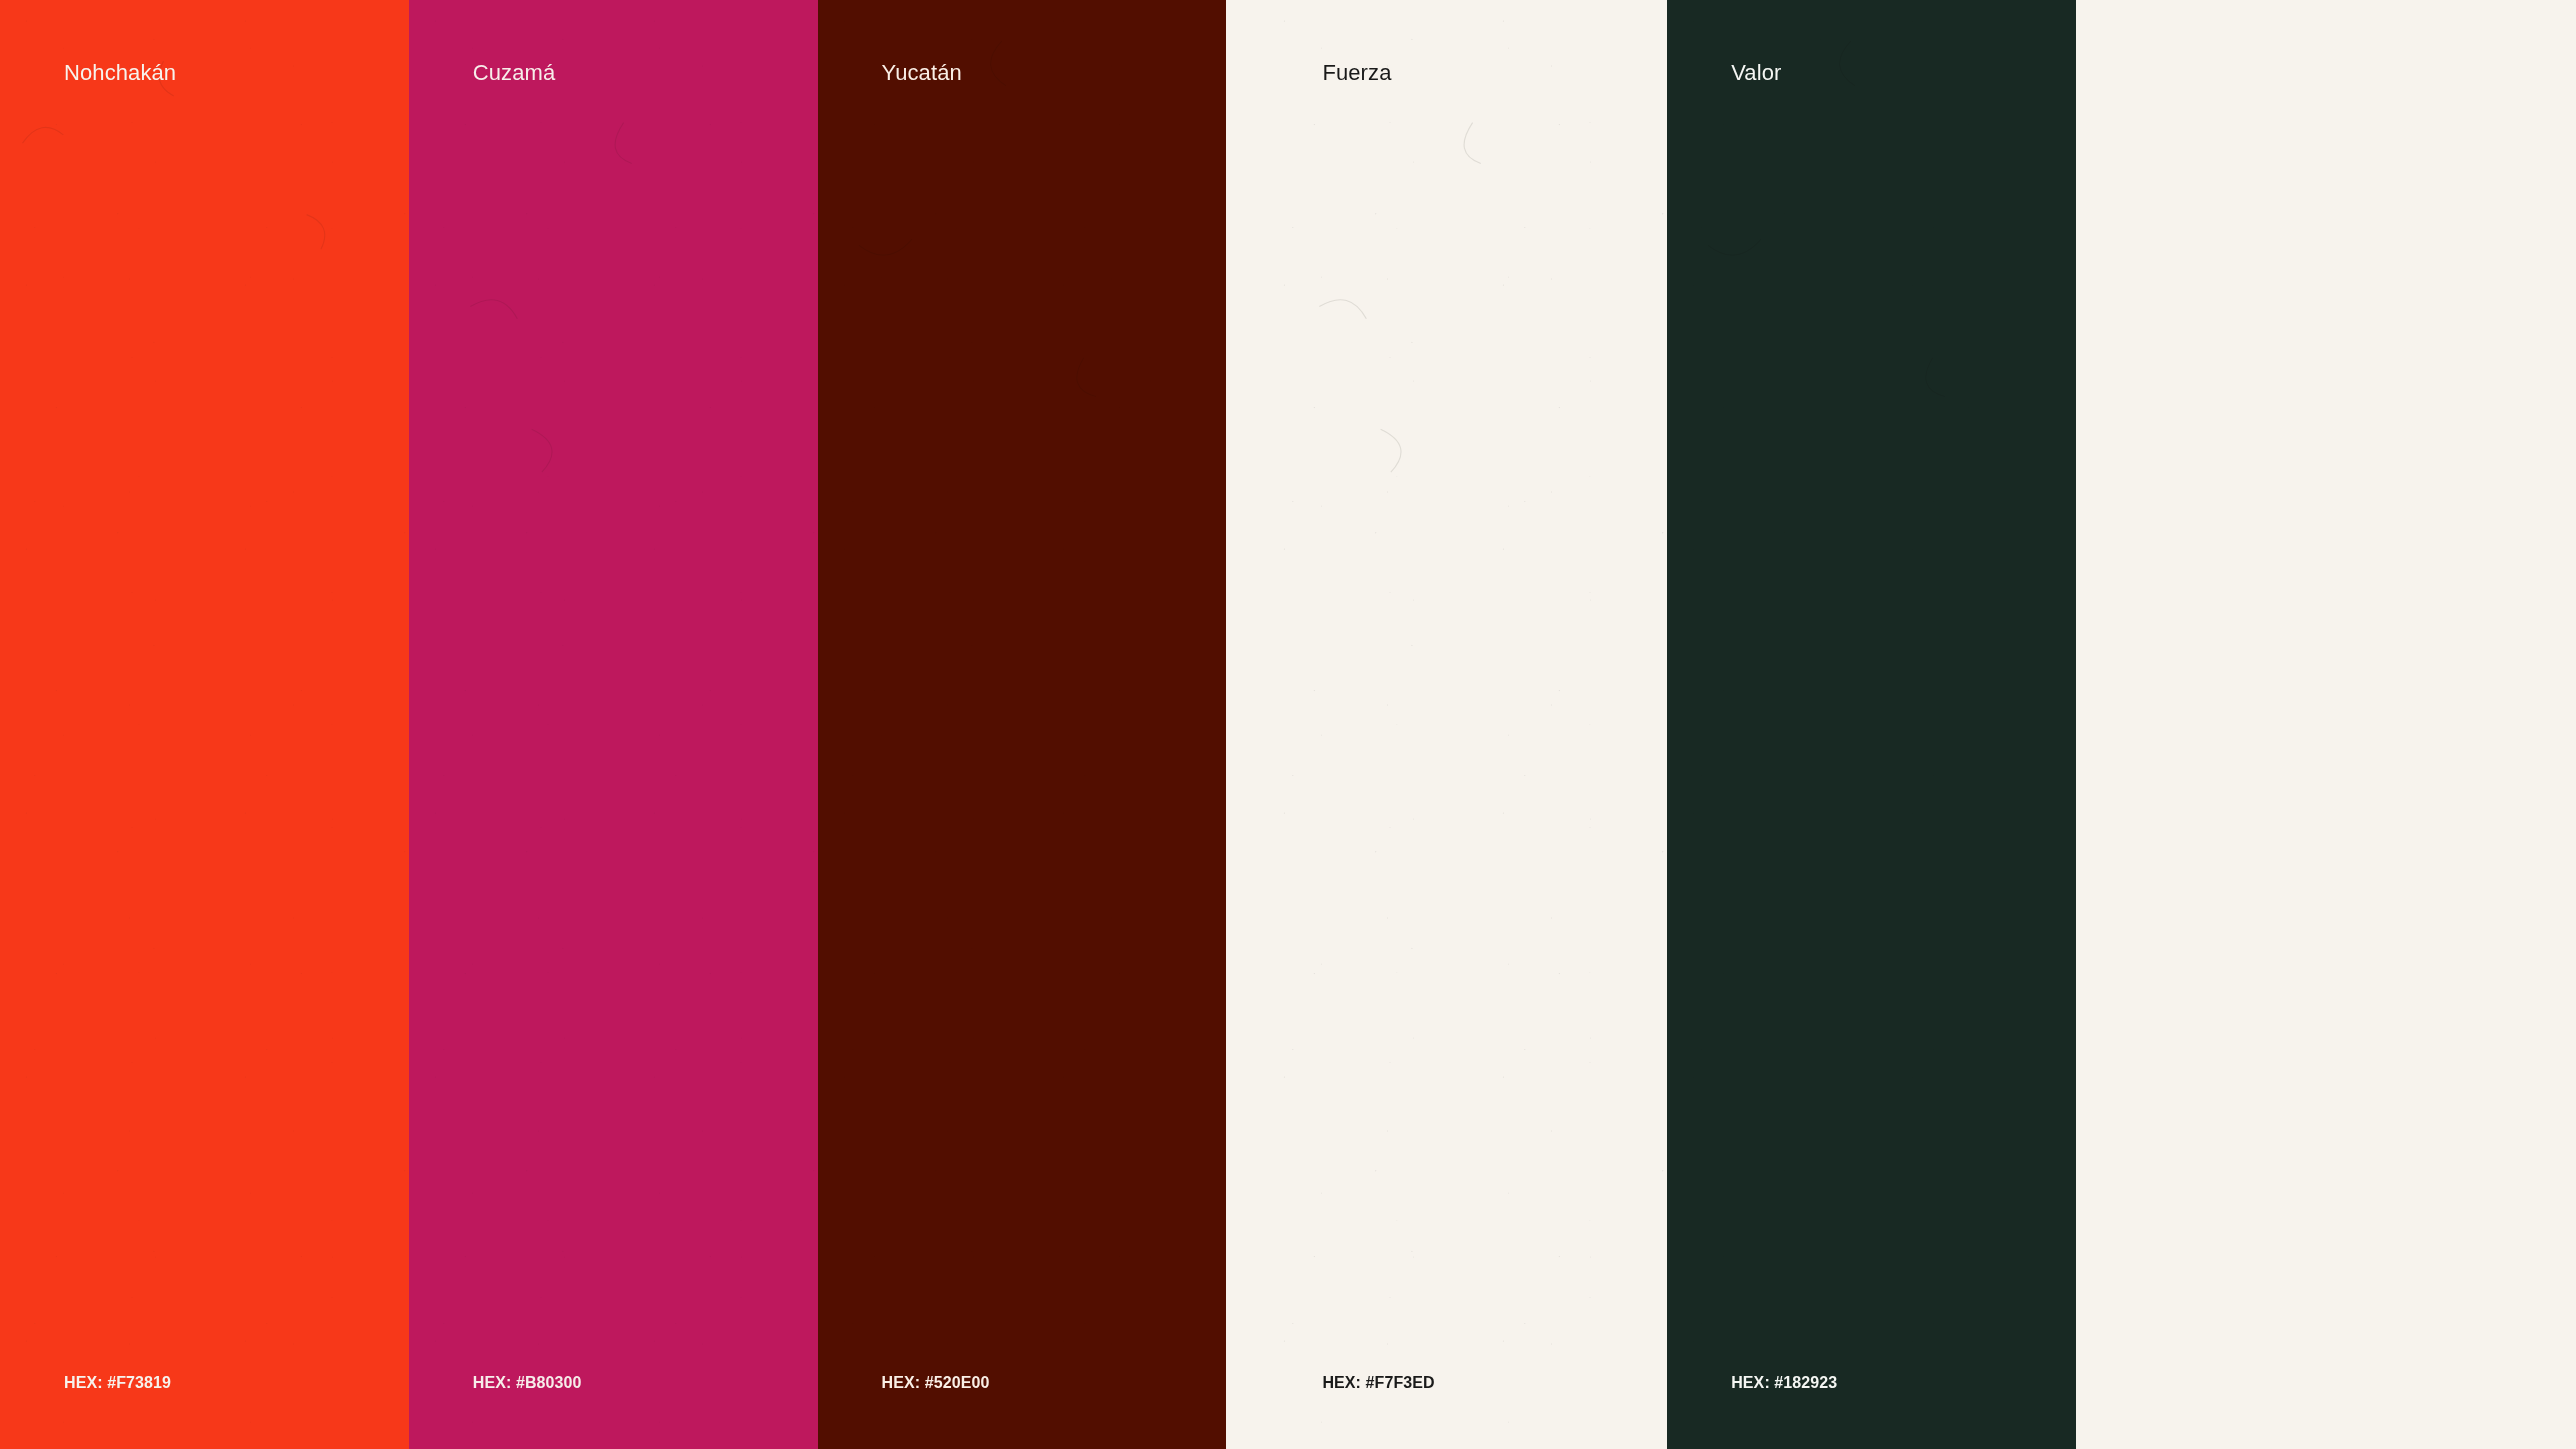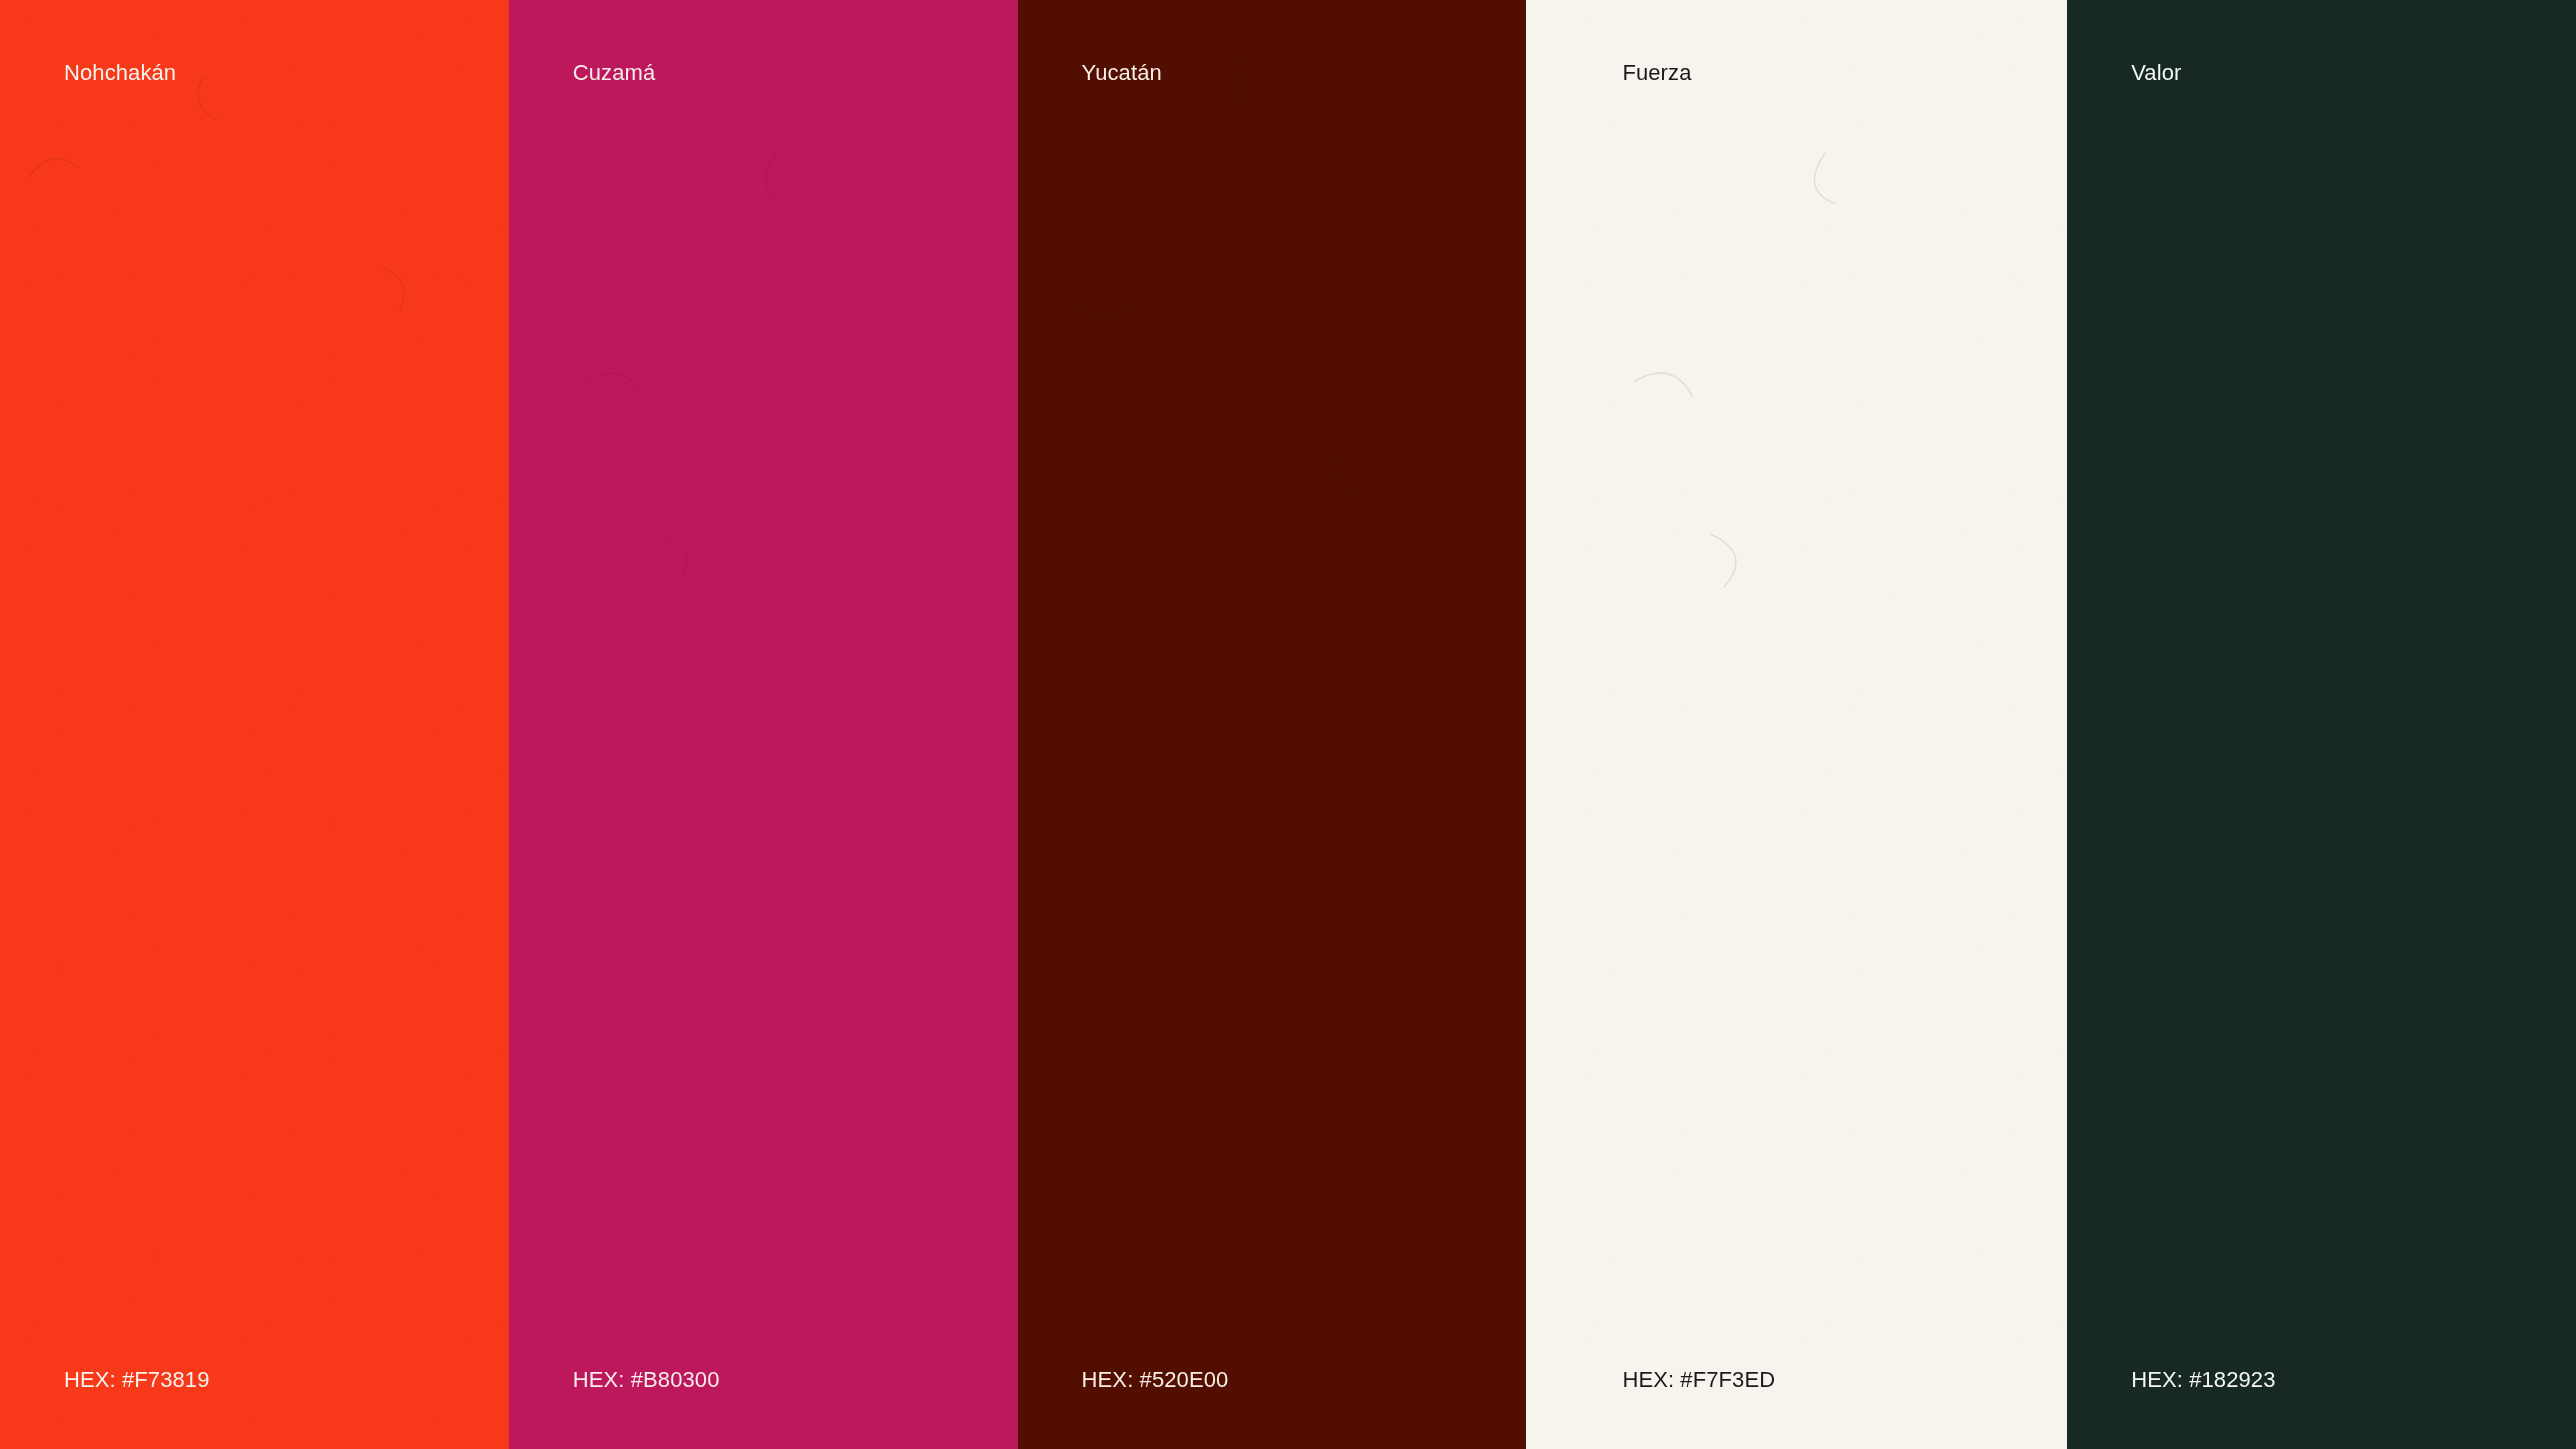--- a/index.html
+++ b/index.html
@@ -8,21 +8,21 @@
   html, body {
     width: 2576px;
     height: 1449px;
     overflow: hidden;
     background: #F7F3ED;
     font-family: "Liberation Sans", sans-serif;
   }
 
   .palette {
     position: relative;
-    width: 2576px;
+    width: 2076px;
     height: 1449px;
     display: flex;
     flex-direction: row;
     align-items: stretch;
   }
 
   .swatch {
     position: relative;
     flex: 1 1 0;
     height: 1449px;
@@ -79,22 +79,22 @@
 
   .swatch-name {
     font-size: 22px;
     font-weight: 400;
     letter-spacing: 0.1px;
     line-height: 1.1;
     white-space: nowrap;
   }
 
   .swatch-hex {
-    font-size: 22px;
-    font-weight: 400;
+    font-size: 16px;
+    font-weight: 700;
     letter-spacing: 0.1px;
     line-height: 1.1;
     white-space: nowrap;
   }
 </style>
 </head>
 <body>
 
 <div class="palette" id="palette">
     <div class="swatch" style="background: rgb(247, 56, 25); color: rgb(247, 243, 237);">

